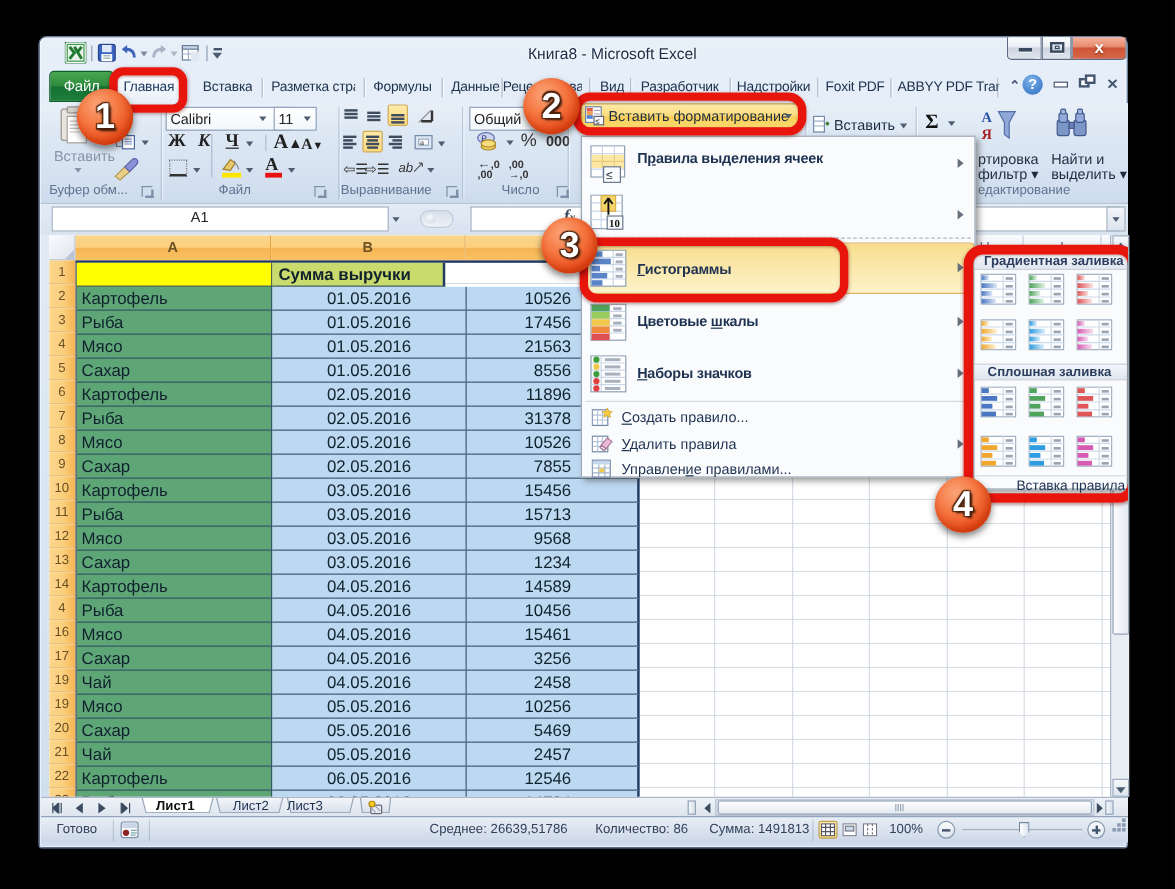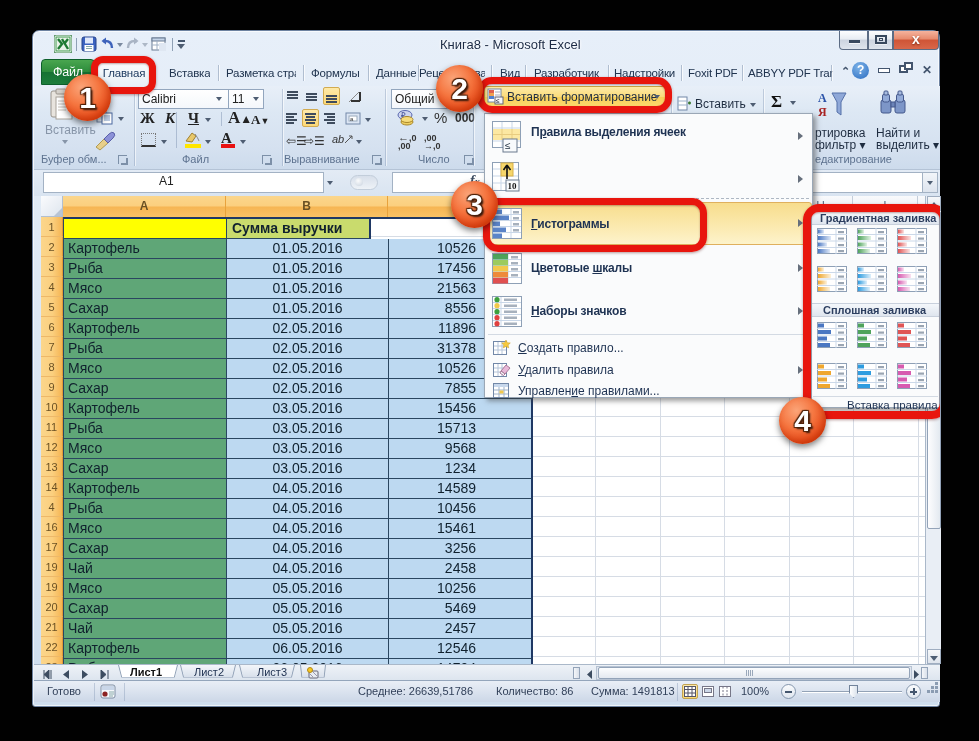--- a/index.html
+++ b/index.html
@@ -539,21 +539,21 @@
             <path d="M1 0 L7 4.5 L1 9 Z" fill="#3c4c60"></path>
           </svg></div>
     <div class="abs" style="left:66px;top:4px;width:10px;height:9px"><svg width="10" height="9">
             <path d="M1 0 L6 4.5 L1 9 Z M8 0 v9" stroke="#3c4c60" fill="#3c4c60"></path>
           </svg></div>
     <div class="abs" style="left:84px;top:0;width:60px;height:16px;background:#fff;border:1px solid #8fa0b5;border-top:none;transform:perspective(60px) rotateX(-28deg);transform-origin:top;"></div>
     <div class="abs" style="left:96px;top:1px;font-weight:bold;color:#111">Лист1</div>
     <div class="abs" style="left:146px;top:0;width:56px;height:16px;background:linear-gradient(180deg,#f2f5f9,#d8e0eb);border:1px solid #8fa0b5;border-top:none;transform:perspective(60px) rotateX(-28deg);transform-origin:top;"></div>
     <div class="abs" style="left:160px;top:1px">Лист2</div>
     <div class="abs" style="left:205px;top:0;width:56px;height:16px;background:linear-gradient(180deg,#f2f5f9,#d8e0eb);border:1px solid #8fa0b5;border-top:none;transform:perspective(60px) rotateX(-28deg);transform-origin:top;"></div>
-    <div class="abs" style="left:223px;top:1px">Лист3</div>
+    <div class="abs" style="left:205px;top:1px">Лист3</div>
     <div class="abs" style="left:266px;top:0;width:26px;height:16px;background:linear-gradient(180deg,#f2f5f9,#d8e0eb);border:1px solid #8fa0b5;border-top:none;transform:perspective(60px) rotateX(-28deg);transform-origin:top;"></div>
     <svg class="abs" style="left:272px;top:2px" width="14" height="12" viewBox="0 0 14 12">
           <rect x="3" y="4" width="9" height="7" rx="1" fill="#e8ecf2" stroke="#667"></rect>
           <path d="M3 6 l4 4 M6 4 l5 5" stroke="#99a"></path>
           <circle cx="4" cy="3" r="2.5" fill="#f8c820" stroke="#b08818"></circle>
         </svg>
 
     <div class="abs" style="left:539px;top:2px;width:7px;height:12px;background:linear-gradient(90deg,#f4f6f9,#d9e0ea);border:1px solid #93a3b8"></div>
     <div class="abs" style="left:552px;top:4px"><svg width="7" height="9">
             <path d="M6 0 L1 4.5 L6 9 Z" fill="#3c4c60"></path>

